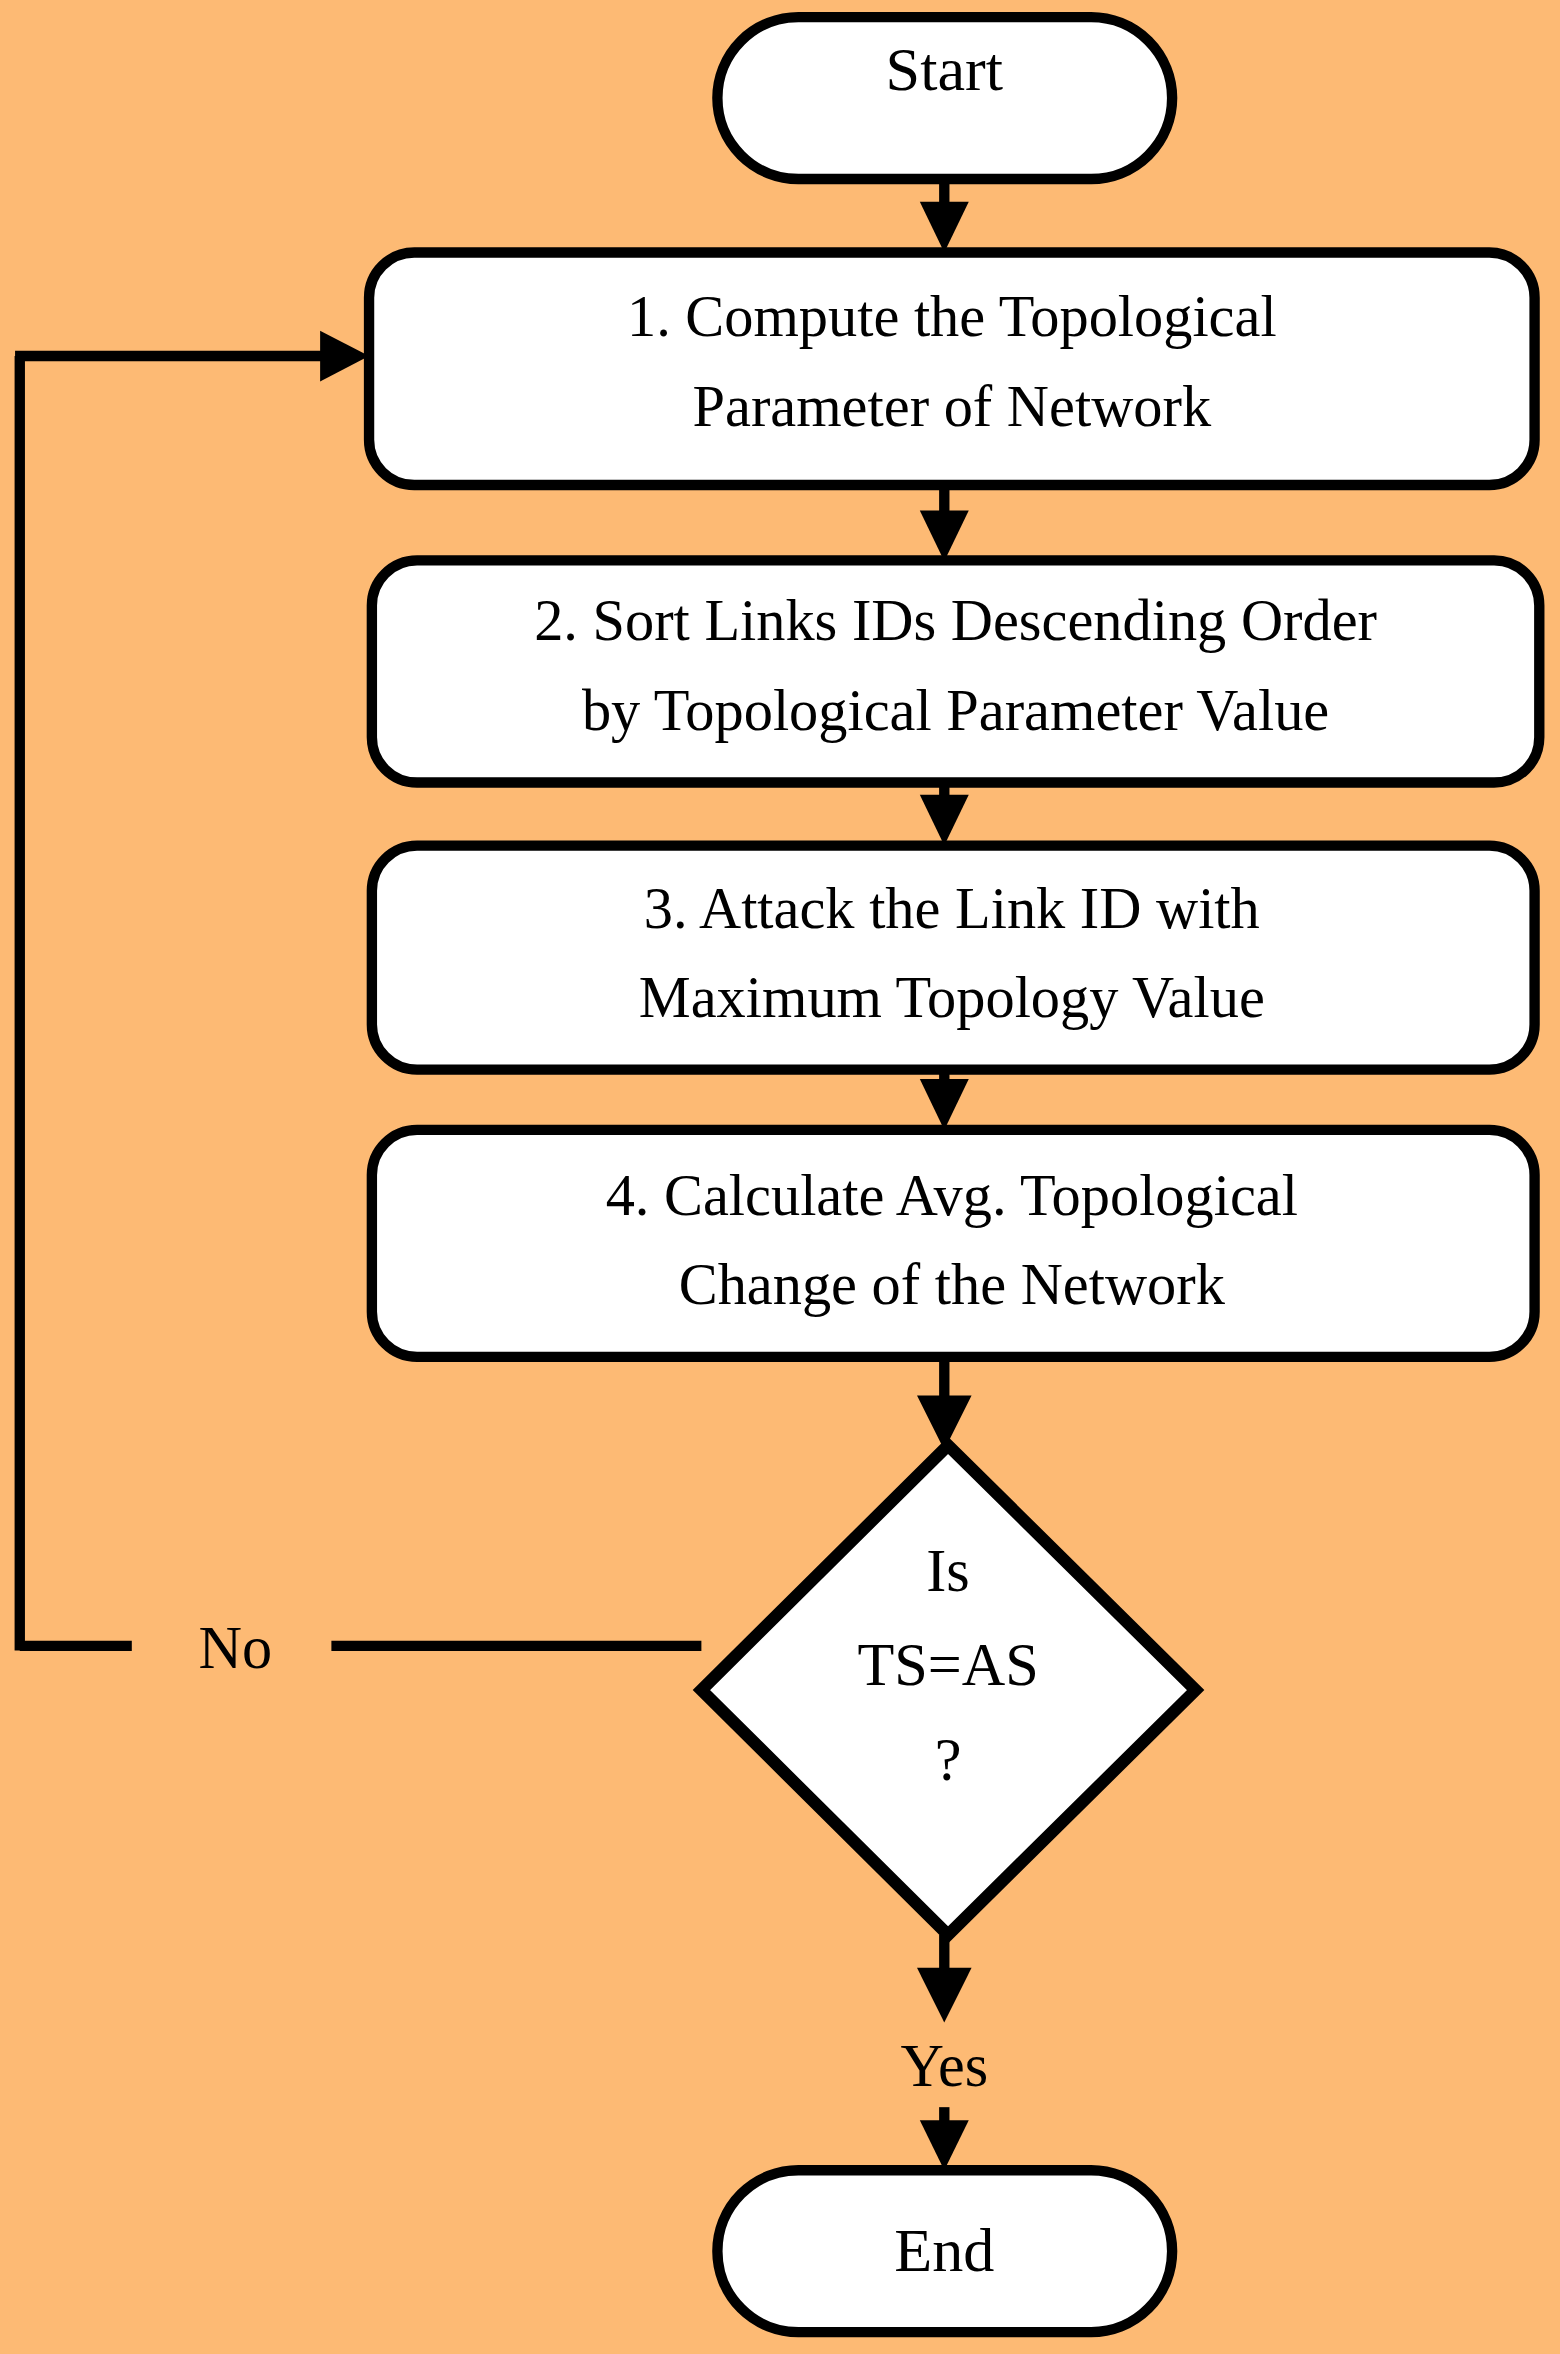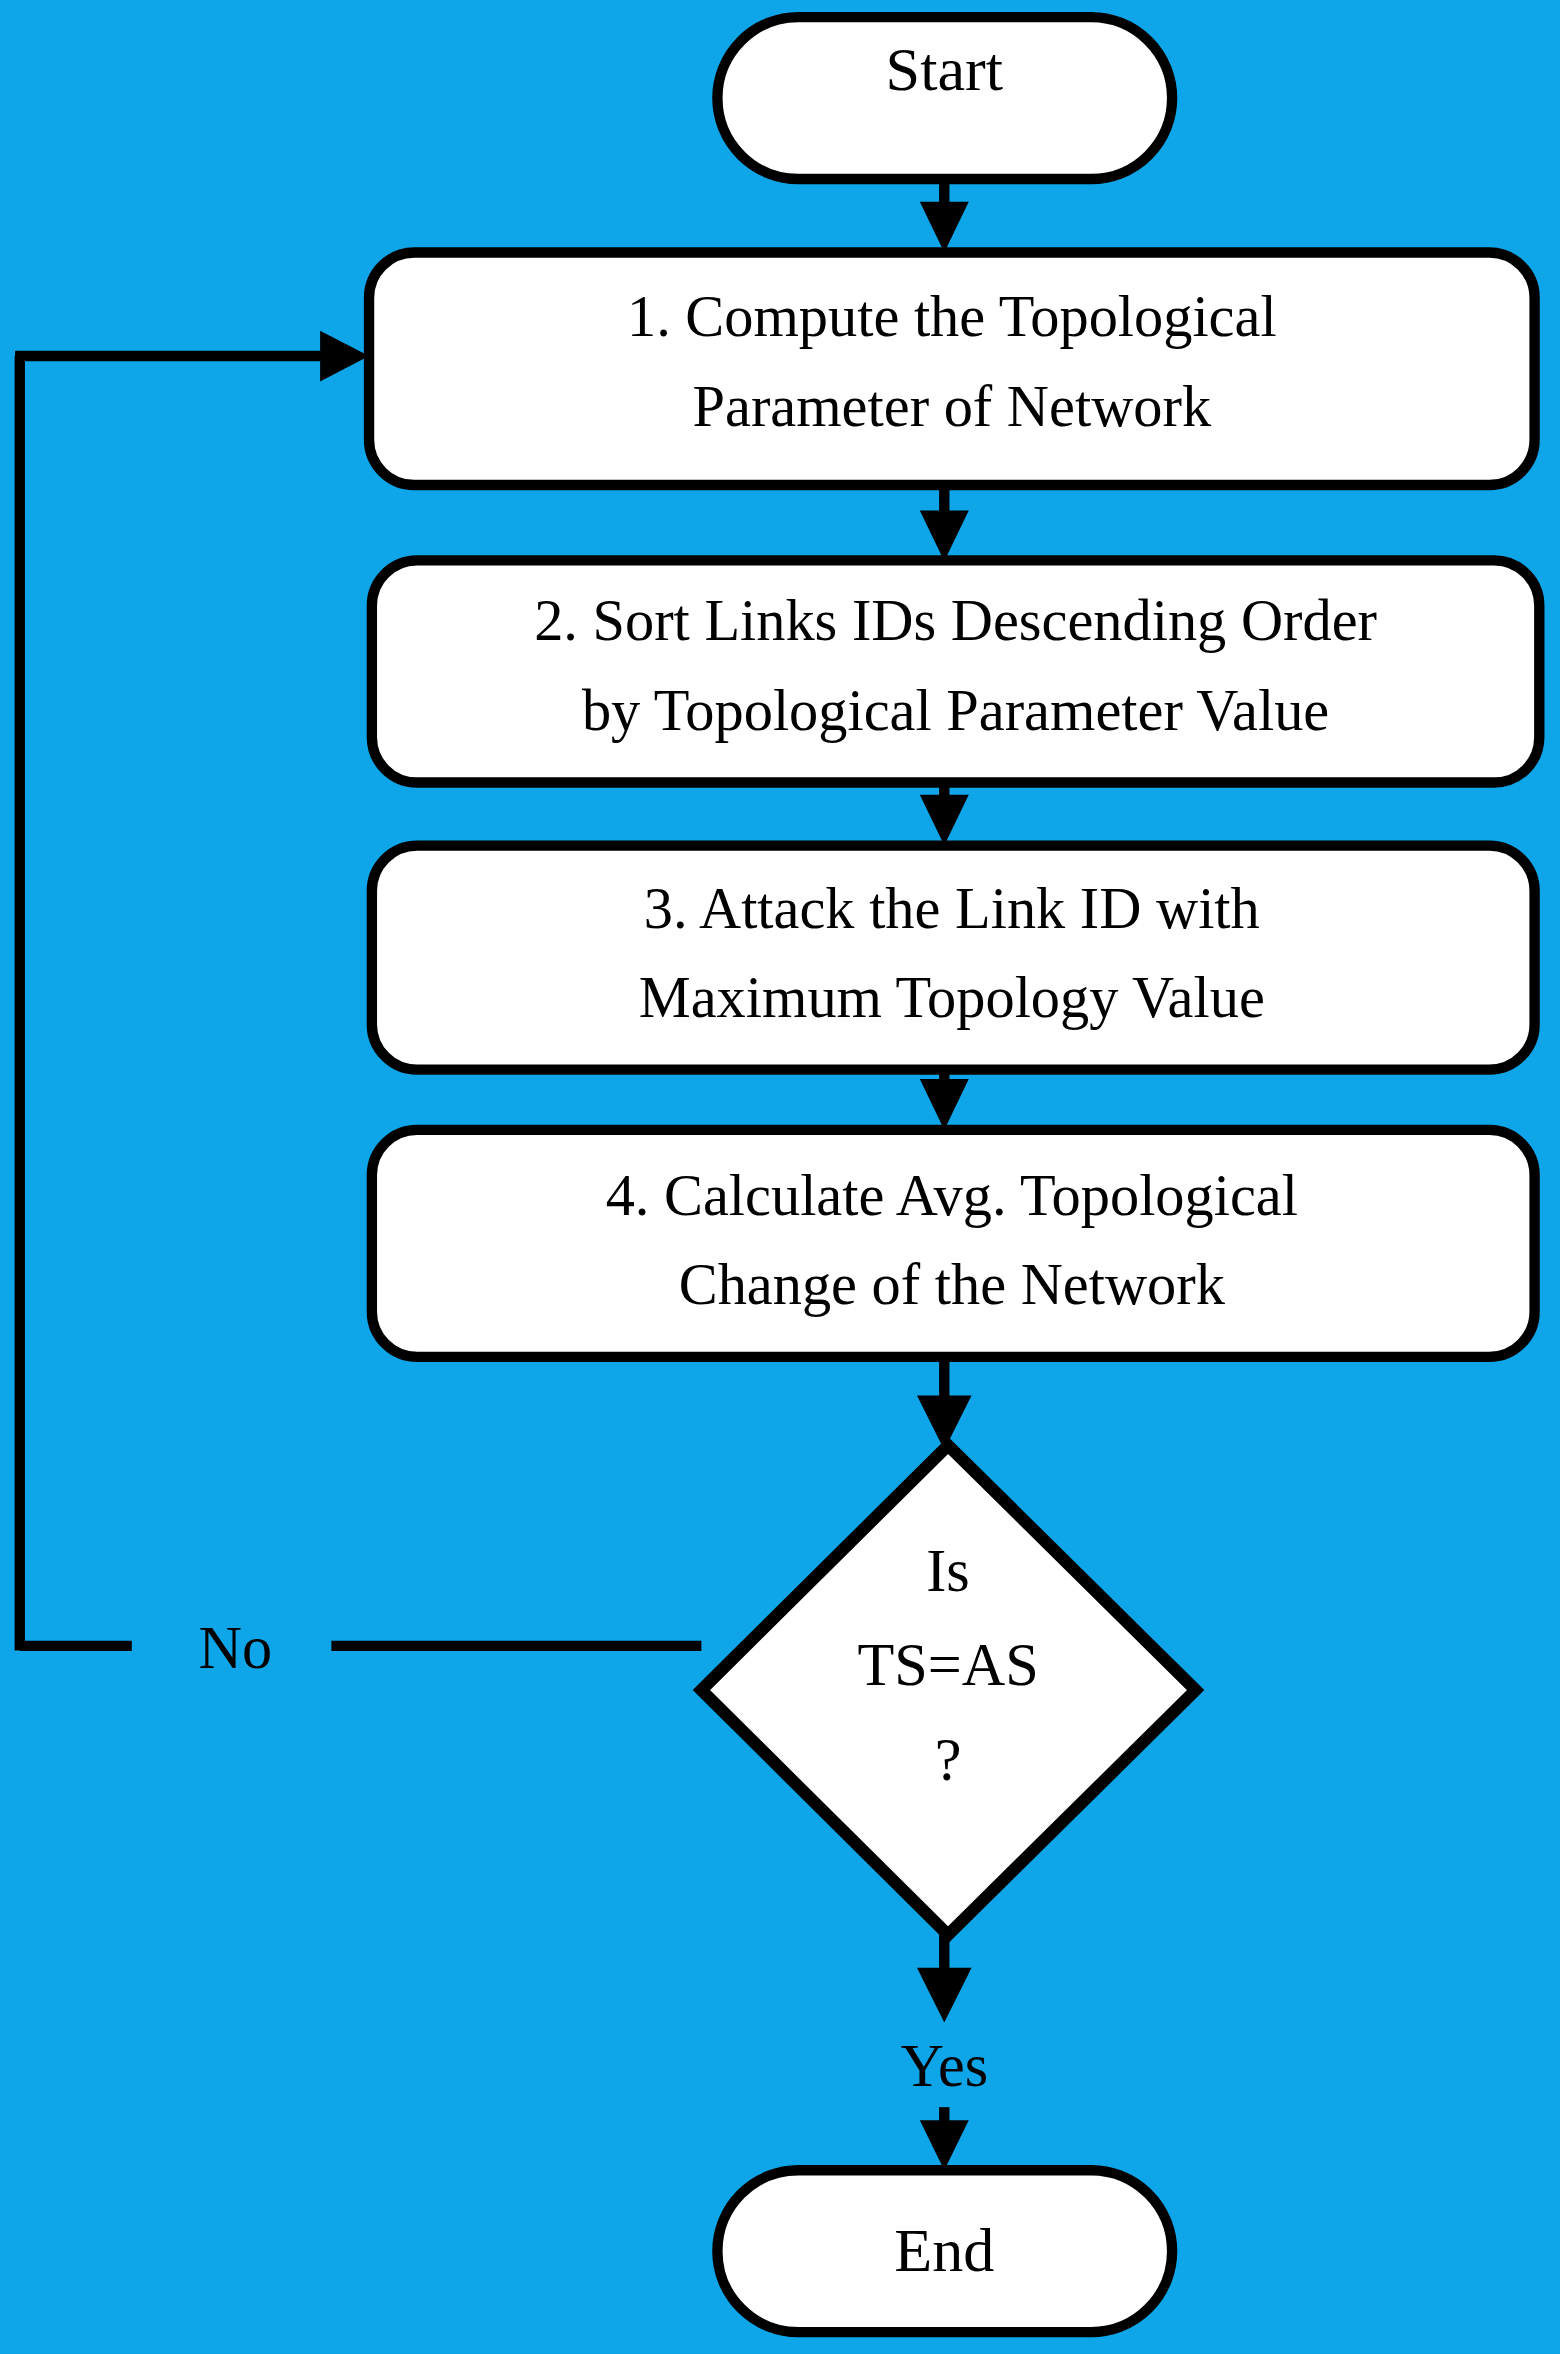--- a/index.html
+++ b/index.html
@@ -4,21 +4,21 @@
 <style>
   html, body {
     margin: 0;
     padding: 0;
     background: #ffffff;
   }
   #canvas {
     position: relative;
     width: 1560px;
     height: 2354px;
-    background: #0ea5e9;
+    background: #fdba74;
     overflow: hidden;
   }
   svg#flow {
     position: absolute;
     top: 0;
     left: 0;
     width: 1560px;
     height: 2354px;
   }
   .shape-outline {

